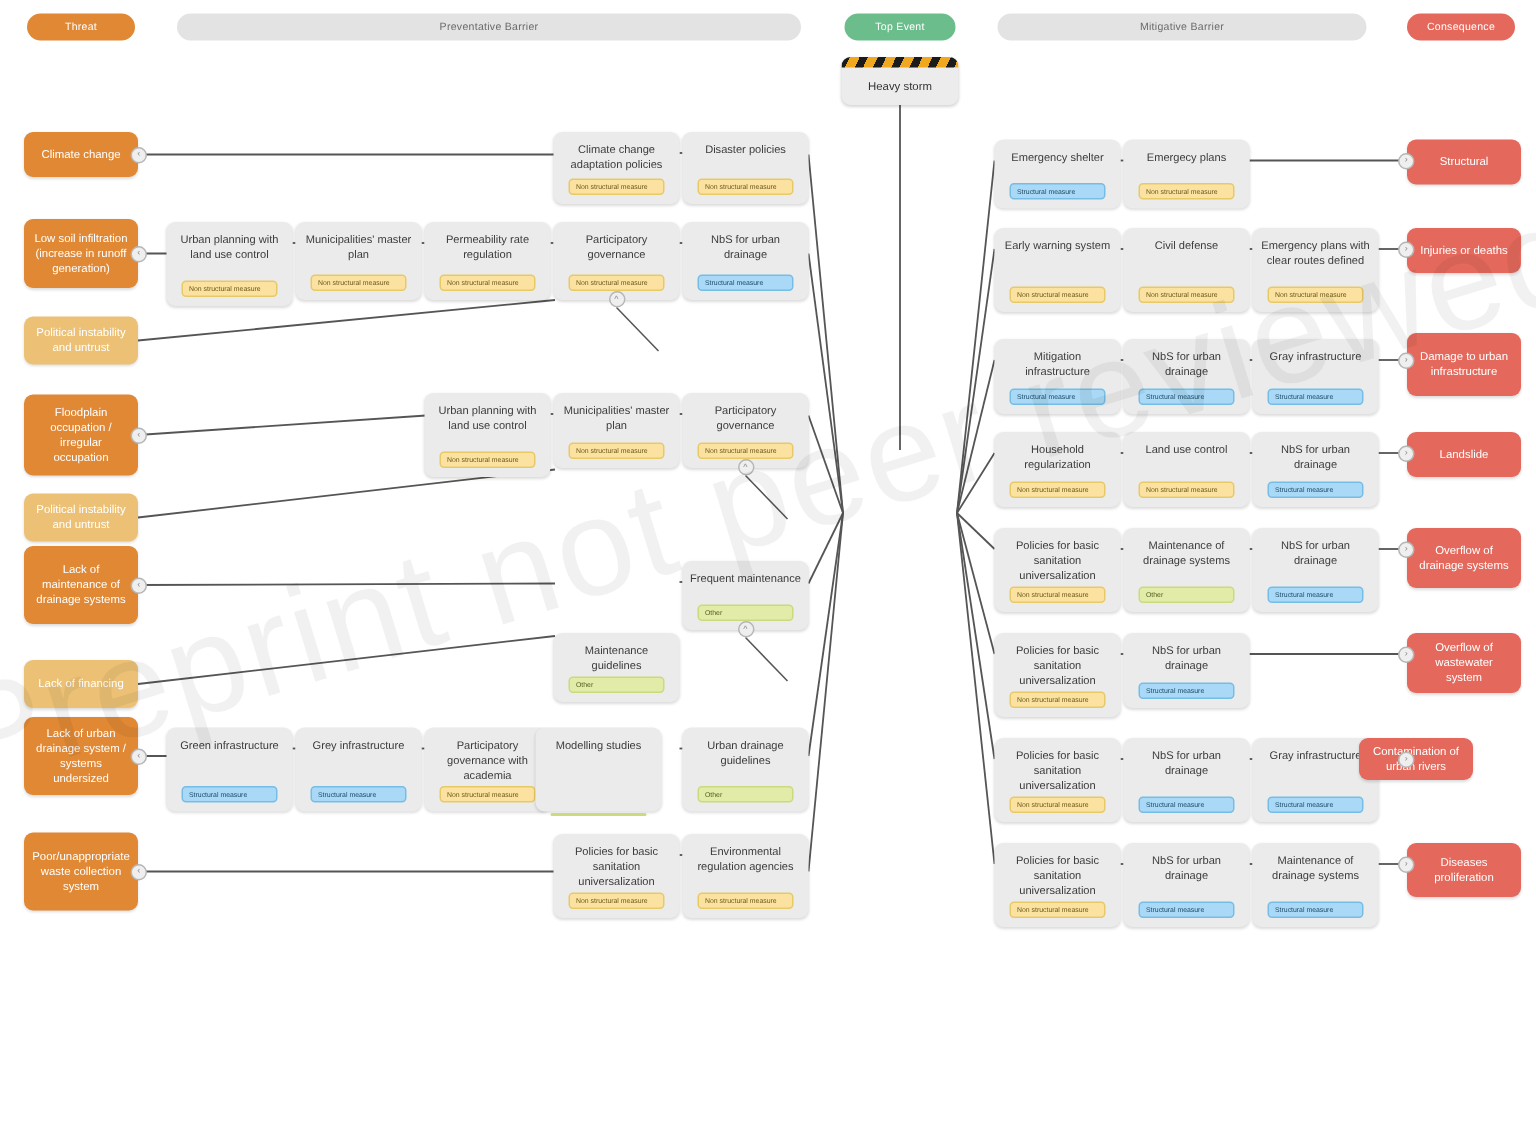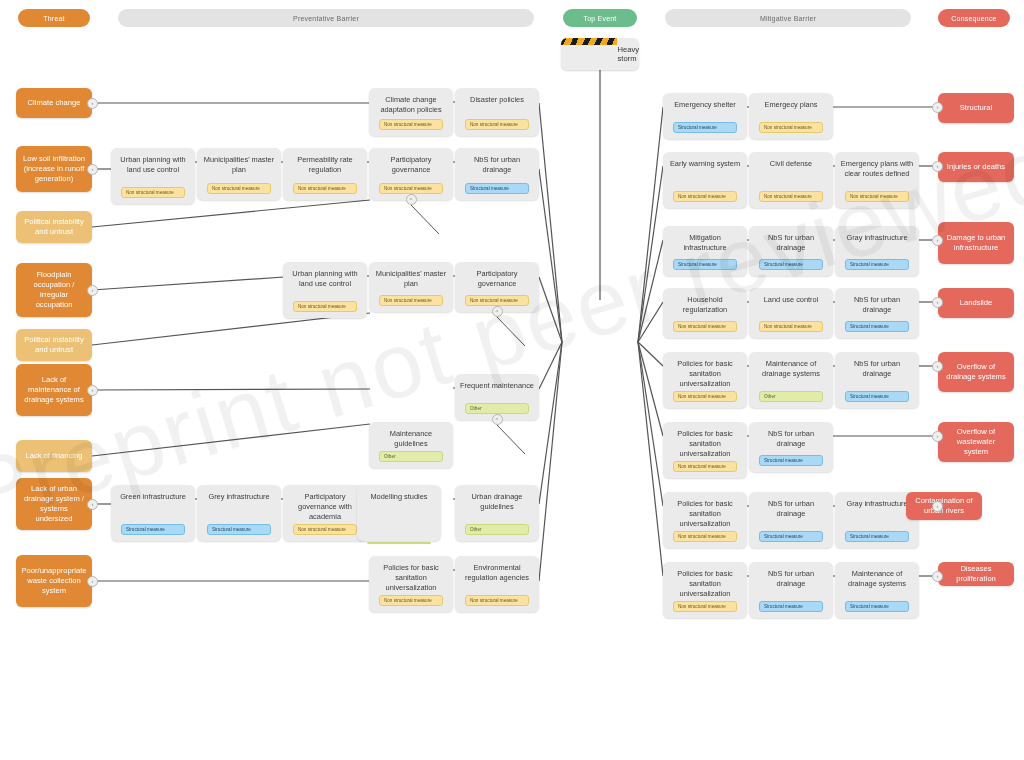--- a/index.html
+++ b/index.html
@@ -72,21 +72,21 @@
   }
   .tag.nonstructural { background:#fbe2a0; border:1px solid #e8c968; color:#6d5a1b; }
   .tag.structural    { background:#a9d9f6; border:1px solid #76bde6; color:#1d4a66; }
   .tag.other         { background:#e2eca8; border:1px solid #cada7e; color:#53601f; }
 
   
   #hazard {
     position: absolute; z-index: 3;
     background: #ececec; border-radius: 6px; overflow: hidden;
     box-shadow: 0 1px 2px rgba(0,0,0,.16);
-    display:flex; flex-direction: row;
+    display:flex; flex-direction: column;
   }
   #hazard .stripe {
     height: 7px; width: 100%;
     background: repeating-linear-gradient(115deg,
       #1b1b1b 0px, #1b1b1b 5px, #f0a81e 5px, #f0a81e 11px);
   }
   #hazard .lbl {
     flex: 1; display:flex; align-items:center; justify-content:center;
     font-size: 7.6px; color:#333;
   }
@@ -439,19 +439,19 @@
       </div>
       <div class="dot" style="left: 932px; top: 360.5px;">›</div>
       <div class="node conseq" style="left: 938px; top: 422px; width: 76px; height: 40px;">
         <span>Overflow of wastewater system</span>
       </div>
       <div class="dot" style="left: 932px; top: 430.5px;">›</div>
       <div class="node conseq" style="left: 906px; top: 492px; width: 76px; height: 28px;">
         <span>Contamination of urban rivers</span>
       </div>
       <div class="dot" style="left: 932px; top: 500.5px;">›</div>
-      <div class="node conseq" style="left: 938px; top: 562px; width: 76px; height: 24px;">
+      <div class="node conseq" style="left: 938px; top: 562px; width: 76px; height: 36px;">
         <span>Diseases proliferation</span>
       </div>
       <div class="dot" style="left: 932px; top: 570.5px;">›</div>
     </div>
 
 </div>
 
 </body></html>

